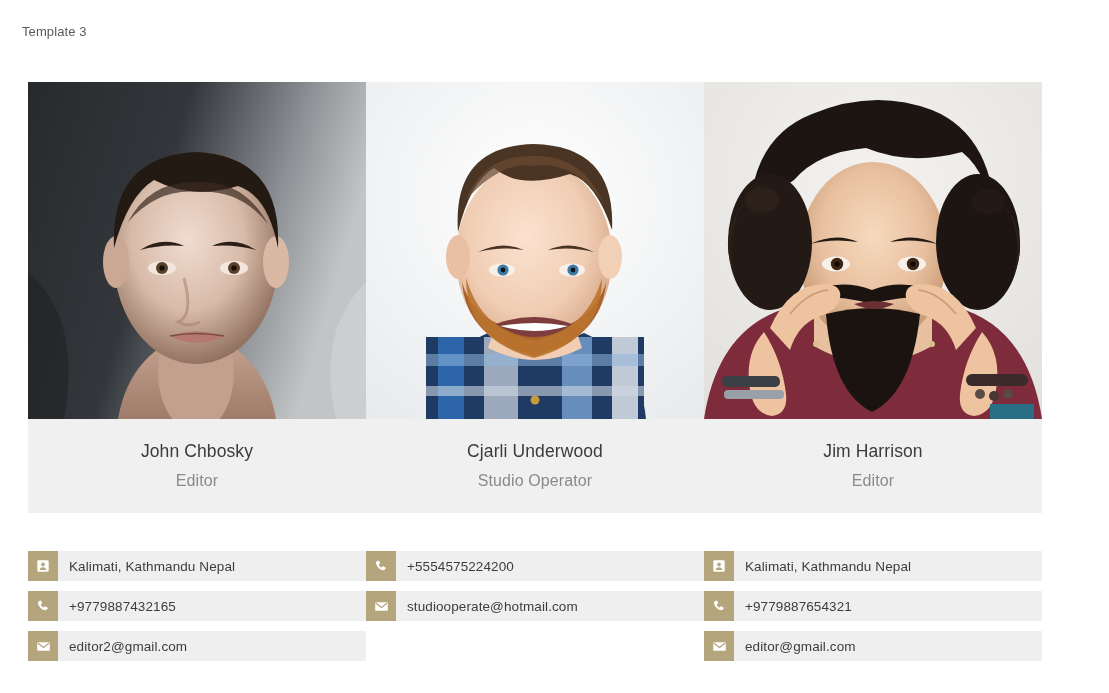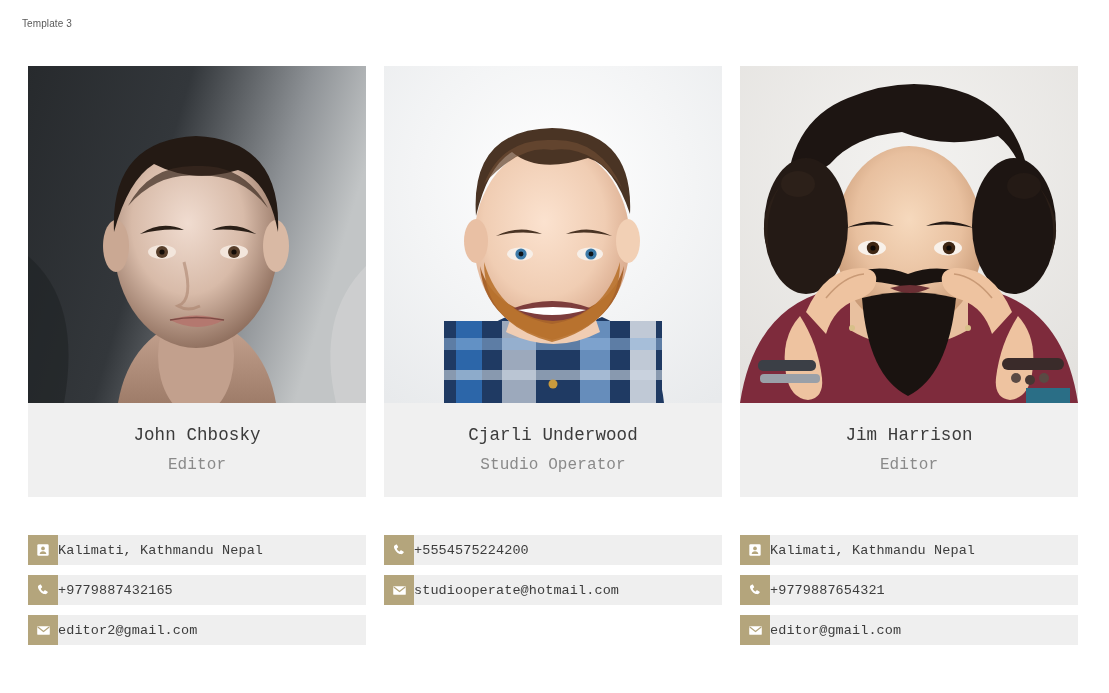--- a/index.html
+++ b/index.html
@@ -8,35 +8,33 @@
     height: 693px;
     background: #ffffff;
     font-family: "Liberation Sans", sans-serif;
     overflow: hidden;
   }
   .page { position: relative; width: 1109px; height: 693px; }
 
   .page-title {
     position: absolute;
     left: 22px;
-    top: 18px;
-    font-size: 10px;
+    top: 24px;
+    font-size: 13px;
     color: #5a5a5a;
     letter-spacing: 0.1px;
     font-weight: 400;
   }
 
   .grid {
     position: absolute;
     left: 28px;
-    top: 66px;
+    top: 82px;
     width: 1052px;
     display: flex;
-    gap: 18px;
-    font-family: Liberation Mono, monospace;
   }
   .col { width: 338px; }
 
   .card { width: 338px; }
 
   .photo {
     width: 338px;
     height: 337px;
     overflow: hidden;
     position: relative;
@@ -87,20 +85,21 @@
     height: 30px;
     background: #b4a57c;
     display: flex;
     align-items: center;
     justify-content: center;
   }
   .contact-icon svg { display: block; }
   .contact-text {
     display: flex;
     align-items: center;
+    padding-left: 11px;
     font-size: 13.5px;
     color: #3d3d3d;
     letter-spacing: 0.1px;
     white-space: nowrap;
     overflow: hidden;
   }
 </style>
 </head>
 <body>
 

